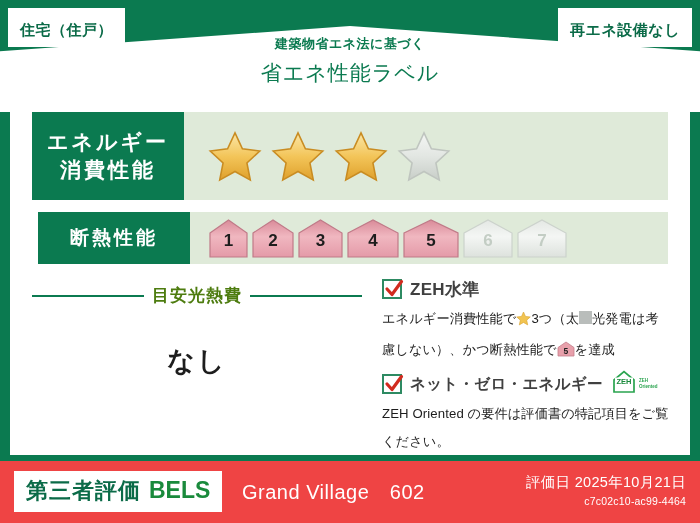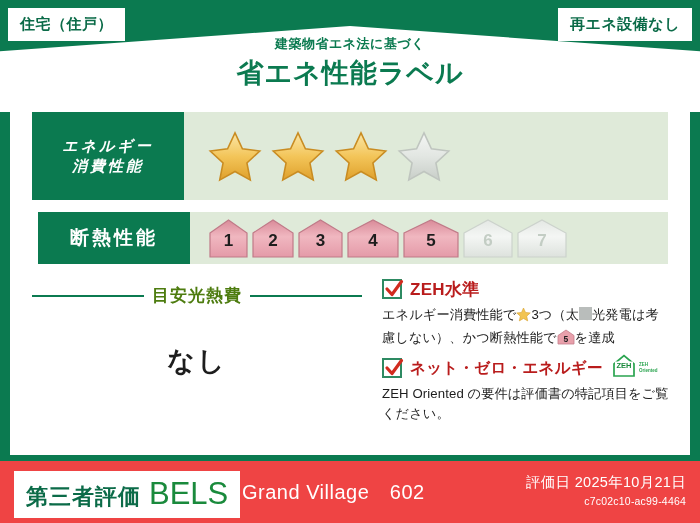--- a/index.html
+++ b/index.html
@@ -28,39 +28,39 @@
     text-align: center;
     color: #0b7a50;
     z-index: 4;
   }
   .header-sub {
     font-size: 13px; font-weight: bold;
     letter-spacing: 0.5px;
     line-height: 20px;
   }
   .header-main {
-    font-size: 27px; font-weight: bold;
+    font-size: 21px; font-weight: normal;
     letter-spacing: 1px;
     line-height: 34px;
     margin-top: 2px;
   }
   
   .chevron {
     position: absolute; left: -10px; top: 26px;
     width: 720px; height: 120px;
     background: #ffffff;
     clip-path: polygon(0 26px, 360px 0, 720px 26px, 720px 120px, 0 120px);
     z-index: 2;
   }
   .badge-top {
     position: absolute; top: 8px;
     background: #ffffff;
     color: #0b6b48;
     font-size: 15px; font-weight: bold;
-    padding: 7px 12px 8px 12px;
+    padding: 13px 12px 8px 12px;
     line-height: 18px;
     letter-spacing: 0.5px;
     z-index: 6;
     white-space: nowrap;
   }
   .badge-left  { left: 8px; }
   .badge-right { right: 8px; }
 
   
   .body-card {
@@ -82,21 +82,21 @@
     background: #0b7a50;
     color: #ffffff;
     width: 152px;
     display: flex; flex-direction: column;
     align-items: center; justify-content: center;
     font-weight: bold;
     letter-spacing: 3px;
     line-height: 1.32;
     flex: none;
   }
-  .row-energy .row-label { font-size: 15px; font-style: italic; }
+  .row-energy .row-label { font-size: 21px; }
   .row-insul  .row-label { font-size: 19px; }
 
   .row-value {
     flex: 1;
     background: #dfead9;
     display: flex; align-items: center;
     padding-left: 24px;
   }
   .row-insul .row-value { padding-left: 18px; }
 
@@ -159,29 +159,29 @@
     height: 26px;
   }
   .checkbox {
     width: 20px; height: 20px; flex: none;
     border: 2px solid #2d8a62;
     background: #ffffff;
     position: relative;
   }
   .checkbox svg { position: absolute; left: 0; top: -3px; }
   .zeh-title {
-    color: #b91c1c; font-size: 17px; font-weight: bold;
+    color: #404040; font-size: 17px; font-weight: bold;
     letter-spacing: 0.3px; white-space: nowrap;
   }
   .zeh-title-sm { font-size: 15.5px; }
   .zeh-logo { flex: none; margin-left: 1px; }
   .zeh-desc {
     font-size: 13.2px;
     color: #1d1d1d;
-    line-height: 20px;
+    line-height: 28px;
     margin-top: 3px;
     letter-spacing: 0.1px;
   }
   .zeh-desc .inline-ico {
     display: inline-block;
     vertical-align: -3px;
   }
   .redact {
     display: inline-block;
     width: 13px; height: 13px;
@@ -199,21 +199,21 @@
     position: absolute; left: 14px; top: 10px;
     background: #ffffff;
     padding: 5px 12px 6px 12px;
     display: flex; align-items: baseline; gap: 8px;
   }
   .bels-jp {
     color: #0b6b48; font-size: 22px; font-weight: bold;
     letter-spacing: 1px;
   }
   .bels-en {
-    color: #1a8a3c; font-size: 31px; font-weight: normal;
+    color: #1a8a3c; font-size: 23px; font-weight: bold;
     letter-spacing: 0px;
   }
   .bldg-name {
     position: absolute; left: 242px; top: 18px;
     color: #ffffff; font-size: 20px;
     letter-spacing: 0.5px;
   }
   .foot-right {
     position: absolute; right: 14px; top: 12px;
     text-align: right; color: #ffffff;

